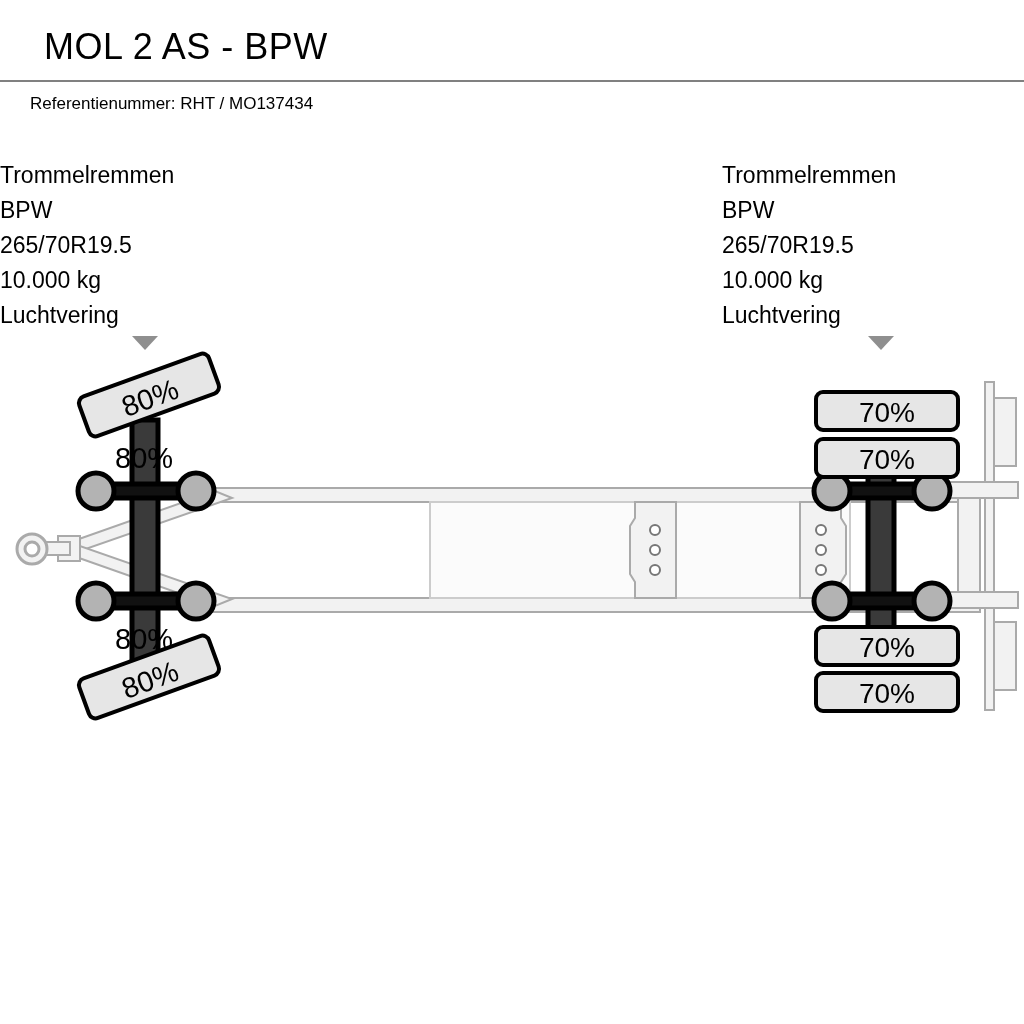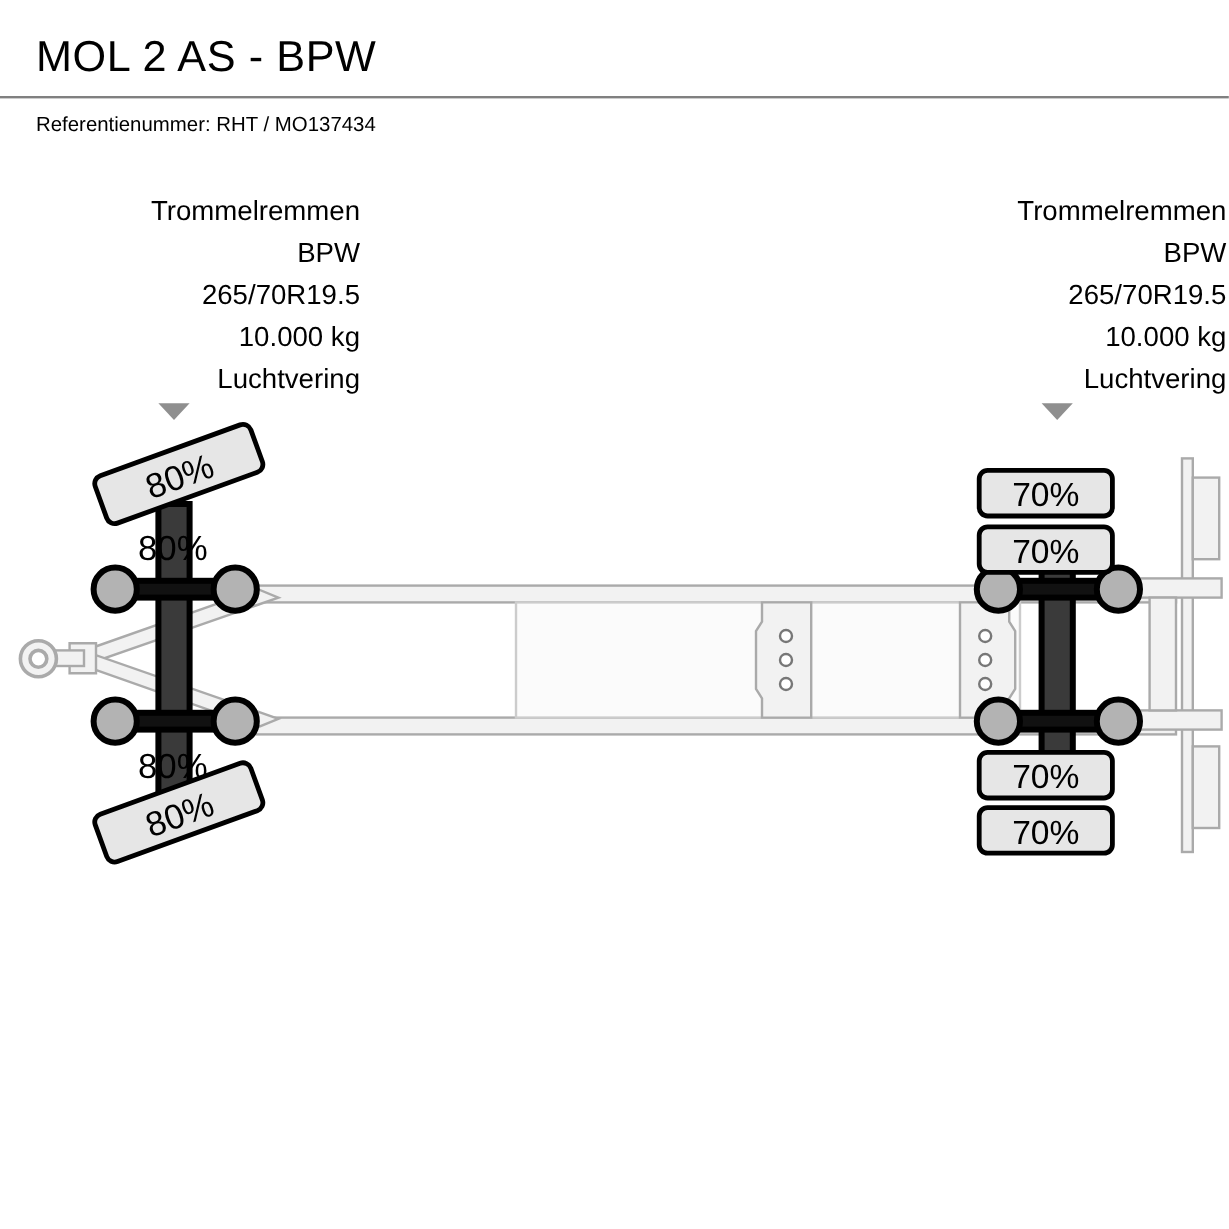--- a/index.html
+++ b/index.html
@@ -19,21 +19,21 @@
 
   
   .page-header {
     position: absolute;
     left: 0;
     top: 0;
     width: 1024px;
   }
   .title {
     position: absolute;
-    left: 30px;
+    left: 44px;
     top: 25px;
     font-size: 36px;
     font-weight: 400;
     letter-spacing: 0.5px;
     line-height: 44px;
     white-space: nowrap;
   }
   .header-rule {
     position: absolute;
     left: 0;
@@ -49,21 +49,21 @@
     font-size: 17px;
     font-weight: 400;
     line-height: 26px;
     white-space: nowrap;
   }
 
   
   .spec-block {
     position: absolute;
     width: 300px;
-    text-align: right;
+    text-align: left;
     font-size: 23px;
     line-height: 35px;
     color: #000;
   }
   .spec-block.left  { left: 0px;   top: 158px; }
   .spec-block.right { left: 722px; top: 158px; }
   .spec-line { display: block; white-space: nowrap; }
 
   .spec-arrow {
     position: absolute;
@@ -92,21 +92,21 @@
     background: #e6e6e6;
     border: 4px solid #000000;
     border-radius: 9px;
     font-size: 28px;
     line-height: 36px;
     text-align: center;
     color: #000000;
     box-sizing: border-box;
   }
   .pct-box.h {
-    width: 115px;
+    width: 146px;
     height: 42px;
     padding-top: 1px;
   }
   .pct-box.rot {
     width: 142px;
     height: 46px;
     padding-top: 2px;
     font-size: 29px;
     line-height: 40px;
   }

